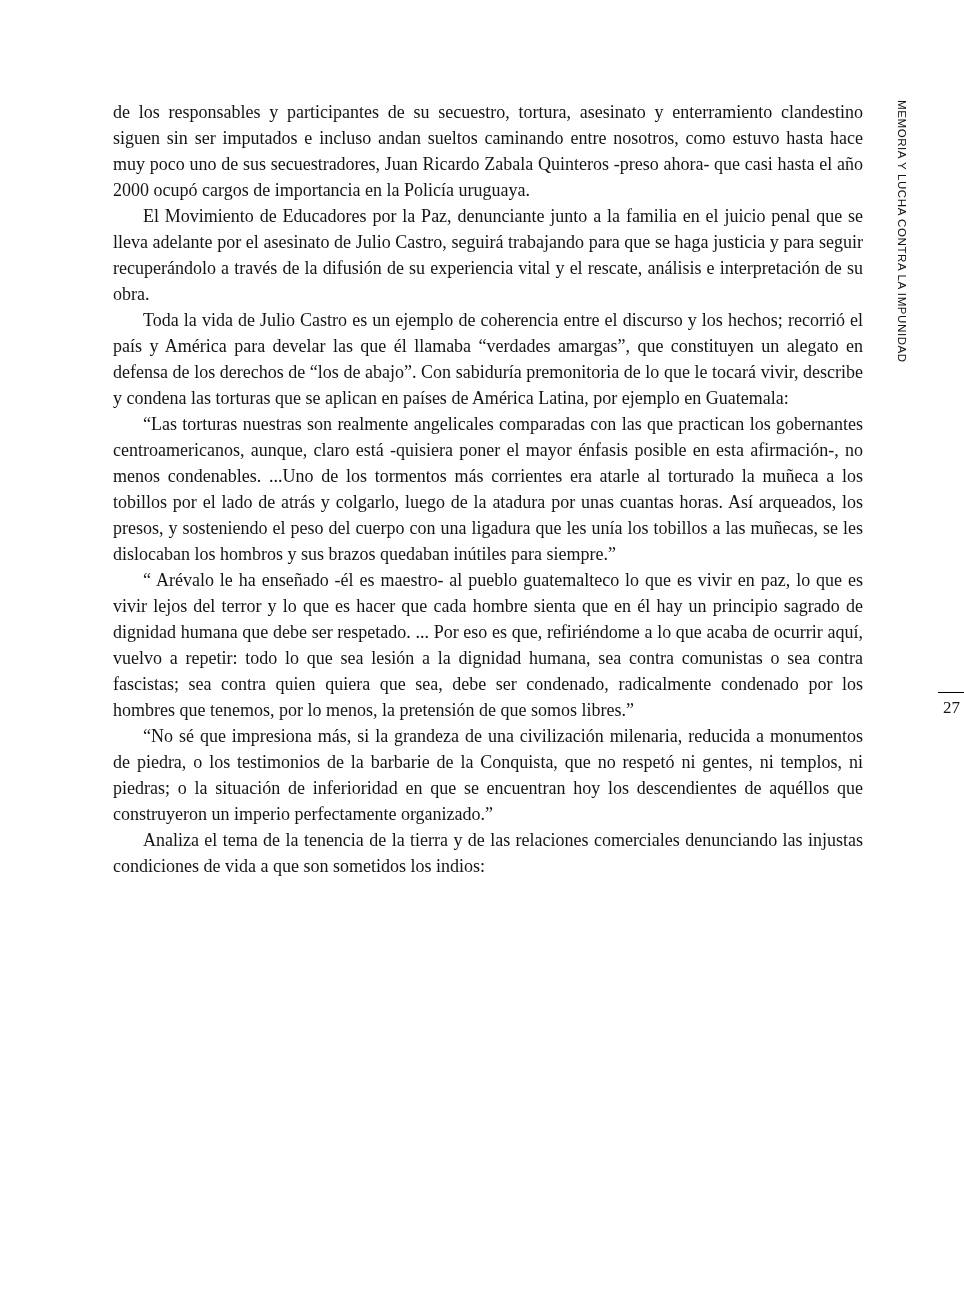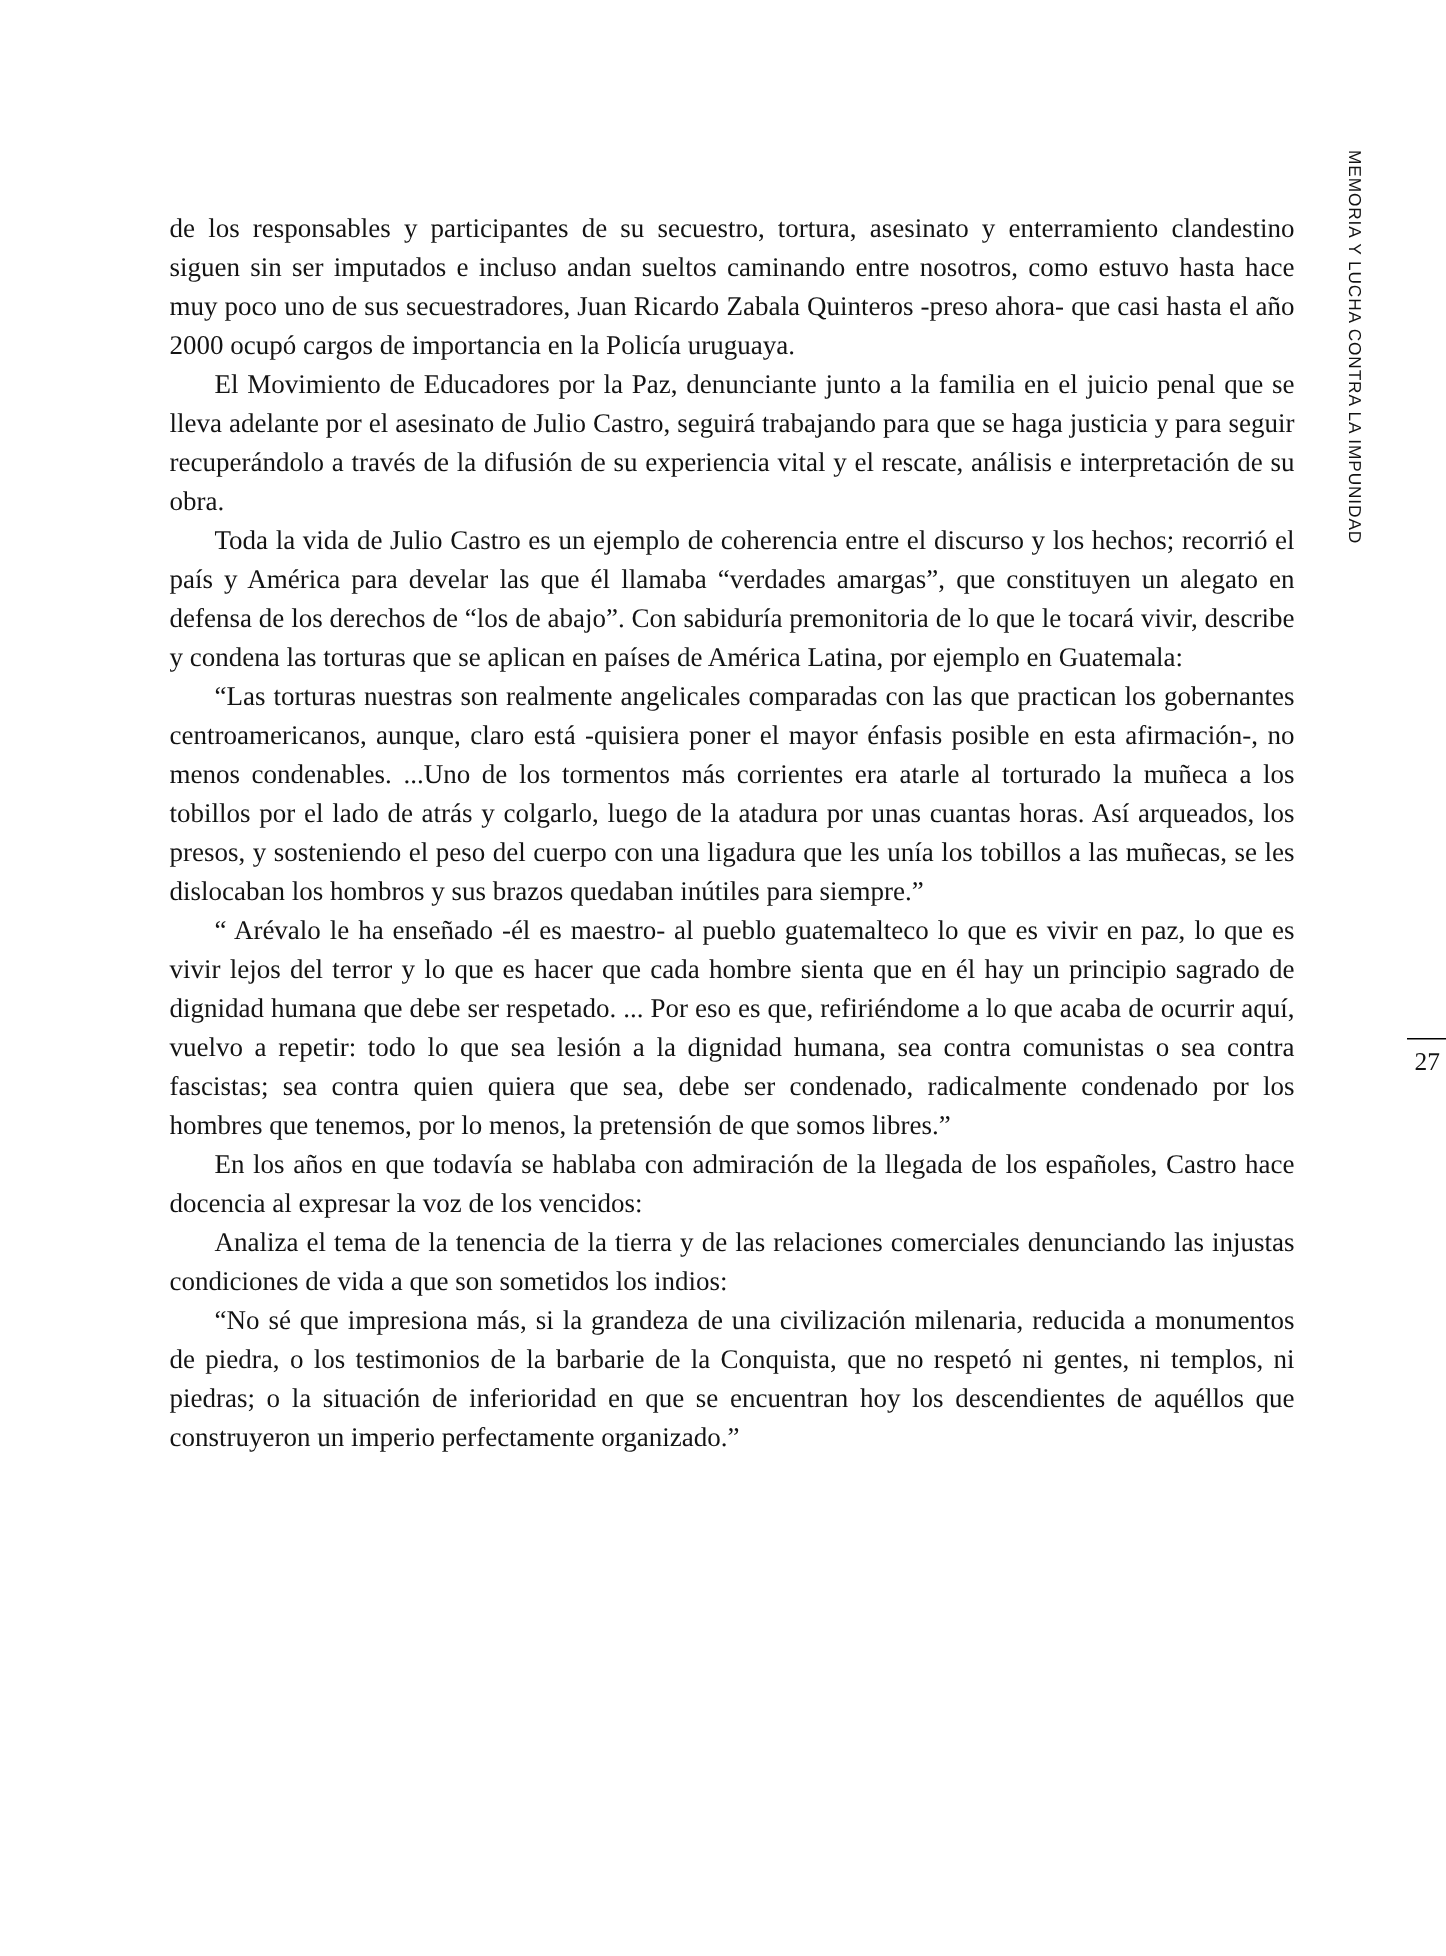--- a/index.html
+++ b/index.html
@@ -25,21 +25,20 @@
     line-height: 26px;
     text-align: justify;
     text-justify: inter-word;
   }
   .para {
     margin: 0;
     text-indent: 30px;
   }
   .para.no-indent {
     text-indent: 0;
-    margin-top: 40px;
   }
   .para.quote {
   }
   .running-head {
     position: absolute;
     top: 100px;
     left: 896px;
     height: 300px;
     writing-mode: vertical-rl;
     font-family: "Liberation Sans", sans-serif;
@@ -70,23 +69,22 @@
 <body>
 
 <div class="page">
 
   <div class="text-block">
     <p class="para no-indent">de los responsables y participantes de su secuestro, tortura, asesinato y enterramiento clandestino siguen sin ser imputados e incluso andan sueltos caminando entre nosotros, como estuvo hasta hace muy poco uno de sus secuestradores, Juan Ricardo Zabala Quinteros -preso ahora- que casi hasta el año 2000 ocupó cargos de importancia en la Policía uruguaya.</p>
     <p class="para">El Movimiento de Educadores por la Paz, denunciante junto a la familia en el juicio penal que se lleva adelante por el asesinato de Julio Castro, seguirá trabajando para que se haga justicia y para seguir recuperándolo a través de la difusión de su experiencia vital y el rescate, análisis e interpretación de su obra.</p>
     <p class="para">Toda la vida de Julio Castro es un ejemplo de coherencia entre el discurso y los hechos; recorrió el país y América para develar las que él llamaba “verdades amargas”, que constituyen un alegato en defensa de los derechos de “los de abajo”.  Con sabiduría premonitoria de lo que le tocará vivir, describe y condena las torturas que se aplican en países de América Latina, por ejemplo en Guatemala:</p>
     <p class="para quote">“Las torturas nuestras son realmente angelicales comparadas con las que practican los gobernantes centroamericanos, aunque, claro está -quisiera poner el mayor énfasis posible en esta afirmación-, no menos condenables. ...Uno de los tormentos más corrientes era atarle al torturado la muñeca a los tobillos por el lado de atrás y colgarlo, luego de la atadura por unas cuantas horas.  Así arqueados, los presos, y sosteniendo el peso del cuerpo con una ligadura que les unía los tobillos a las muñecas, se les dislocaban los hombros y sus brazos quedaban inútiles para siempre.”</p>
     <p class="para quote">“ Arévalo le ha enseñado -él es maestro- al pueblo guatemalteco lo que es vivir en paz, lo que es vivir lejos del terror y lo que es hacer que  cada hombre sienta que en él hay un principio sagrado de dignidad humana que debe ser respetado. ... Por eso es que, refiriéndome a lo que acaba de ocurrir aquí, vuelvo a repetir: todo lo que sea lesión a la dignidad humana, sea contra comunistas o sea contra fascistas; sea contra quien quiera que sea, debe ser condenado, radicalmente condenado por los hombres que tenemos, por lo menos, la pretensión de que somos libres.”</p>
-    <p class="para">En los años en que todavía se hablaba con admiración de la llegada de los españoles, Castro hace docencia al expresar la voz de los vencidos:</p>
+    <p class="para quote">“No sé que impresiona más, si la grandeza de una civilización milenaria, reducida a monumentos de piedra, o los testimonios de la barbarie de la Conquista, que no respetó ni gentes, ni templos, ni piedras; o la situación de inferioridad en que se encuentran hoy los descendientes de aquéllos que construyeron un imperio perfectamente organizado.”</p>
     <p class="para">Analiza el tema de la tenencia de la tierra y de las relaciones comerciales denunciando las injustas condiciones de vida a que son sometidos los indios:</p>
-    <p class="para quote">“No sé que impresiona más, si la grandeza de una civilización milenaria, reducida a monumentos de piedra, o los testimonios de la barbarie de la Conquista, que no respetó ni gentes, ni templos, ni piedras; o la situación de inferioridad en que se encuentran hoy los descendientes de aquéllos que construyeron un imperio perfectamente organizado.”</p>
   </div>
 
   <div class="running-head">MEMORIA Y LUCHA CONTRA LA IMPUNIDAD</div>
 
   <div class="pagenum-wrap">
     <div class="pagenum-rule"></div>
     <div class="pagenum">27</div>
   </div>
 
 </div>

